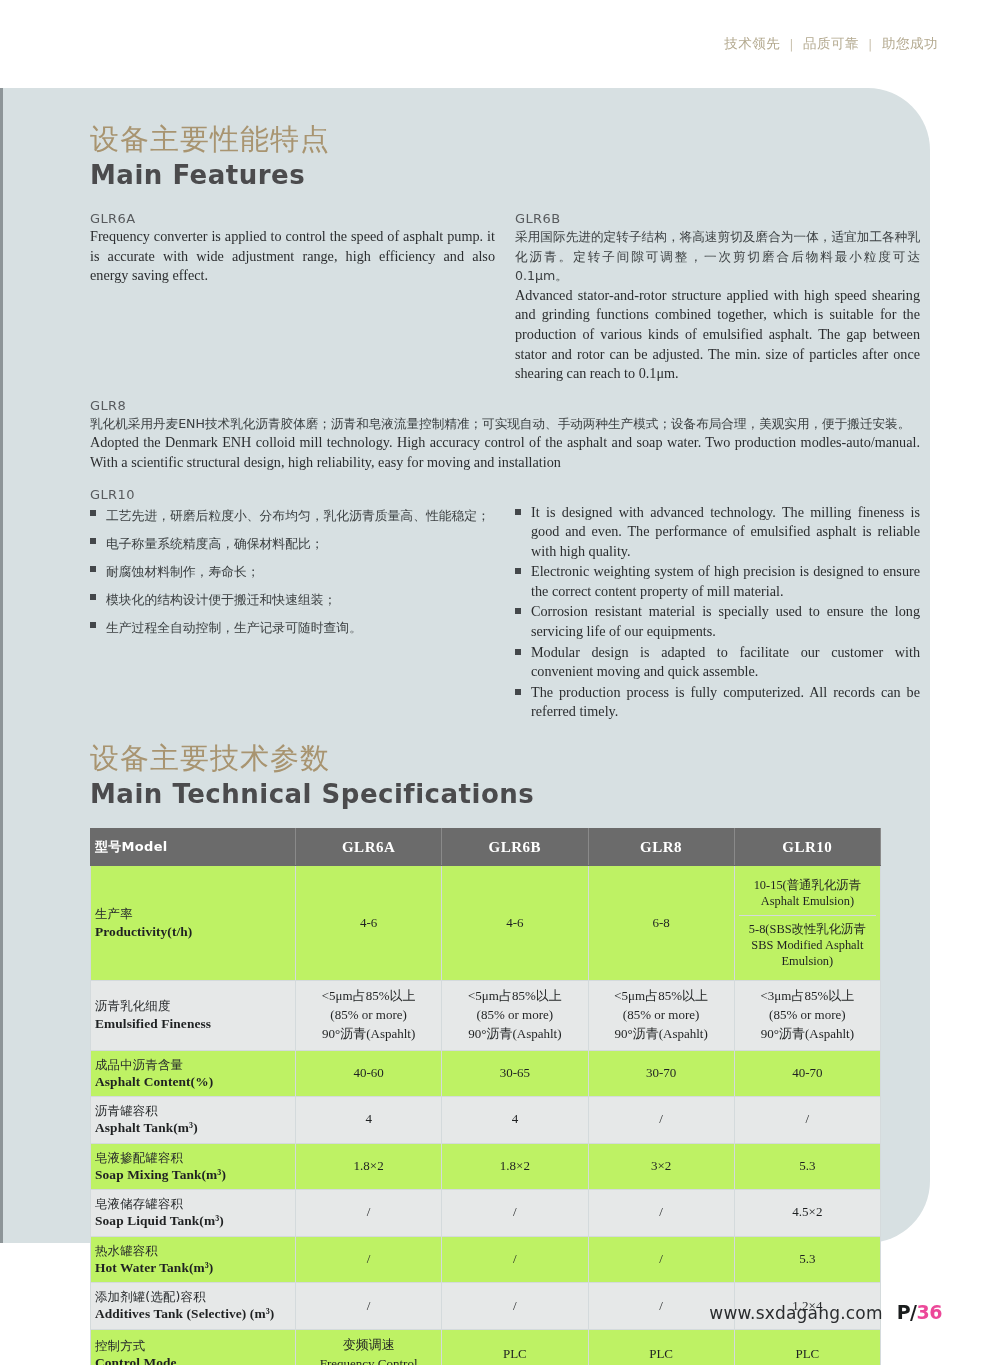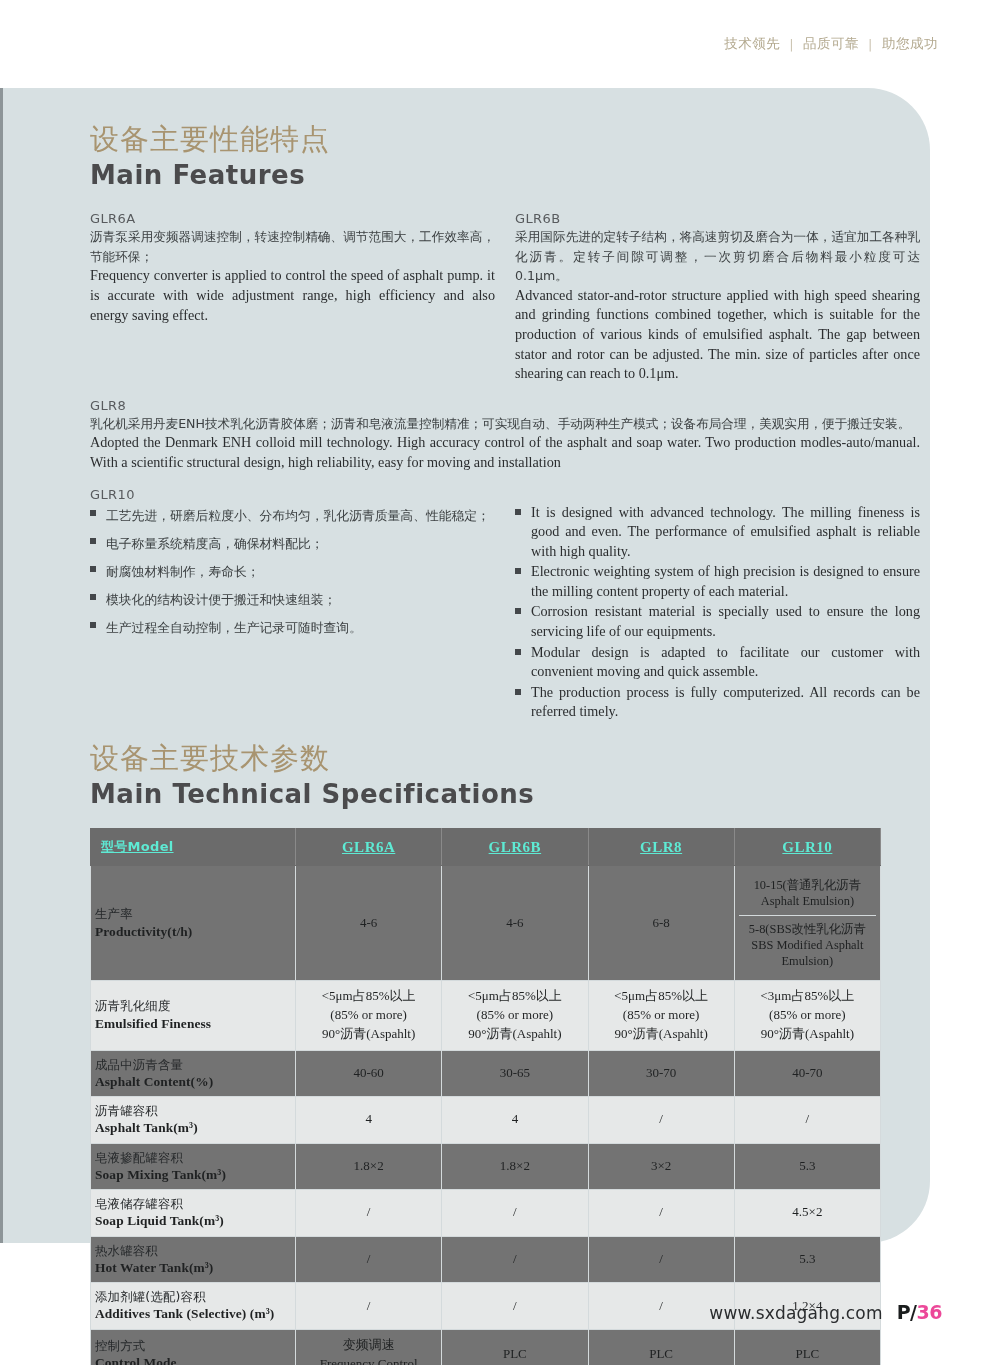--- a/index.html
+++ b/index.html
@@ -172,25 +172,24 @@
   table.spec col.c-param { width: 205px; }
   table.spec col.c-model { width: 146.25px; }
 
   table.spec th, table.spec td {
     border: 1px solid #d4dadc;
     vertical-align: middle;
     padding: 6px 4px;
   }
   table.spec thead th {
     background: #6b6b6b;
-    color: #5eead4;
+    color: #ffffff;
     border: 1px solid #6b6b6b;
     border-right-color: #8a8a8a;
-    padding: 9px 10px;
-    text-decoration: underline;
+    padding: 9px 4px;
   }
   .th-param {
     text-align: left;
     font-family: "DejaVu Sans", sans-serif;
     font-size: 13px;
     font-weight: bold;
     letter-spacing: .3px;
   }
   .th-model {
     text-align: center;
@@ -220,21 +219,21 @@
     letter-spacing: .2px;
   }
   .p-en {
     display: block;
     font-family: "Liberation Serif", "DejaVu Serif", serif;
     font-size: 13.4px;
     font-weight: bold;
     color: #1f2122;
     letter-spacing: .1px;
   }
-  tr.shade > td { background: #737373; }
+  tr.shade > td { background: #bef264; }
   tr.light > td { background: #e6e8e8; }
 
   .sub-split {
     display: flex;
     flex-direction: column;
     height: 100%;
   }
   .sub-cell {
     padding: 5px 4px;
     font-family: "Liberation Serif", "DejaVu Serif", serif;
@@ -290,21 +289,20 @@
 
   <div>
     <h1 class="sect-title-cn">设备主要性能特点</h1>
     <h2 class="sect-title-en">Main Features</h2>
 
     <div class="features">
 
       <div class="feat-row">
         <div class="feat-col blk">
           <p class="model-label">GLR6A</p>
-          <p class="cn-body">沥青泵采用变频器调速控制，转速控制精确、调节范围大，工作效率高，节能环保；</p>
           <p class="en-body">Frequency converter is applied to control the speed of asphalt pump. it is accurate with wide adjustment range, high efficiency and also energy saving effect.</p>
         </div>
         <div class="feat-col blk">
           <p class="model-label">GLR6B</p>
           <p class="cn-body">采用国际先进的定转子结构，将高速剪切及磨合为一体，适宜加工各种乳化沥青。定转子间隙可调整，一次剪切磨合后物料最小粒度可达0.1μm。</p>
           <p class="en-body">Advanced stator-and-rotor structure applied with high speed shearing and grinding functions combined together, which is suitable for the production of various kinds of emulsified asphalt. The gap between stator and rotor can be adjusted. The min. size of particles after once shearing can reach to 0.1μm.</p>
         </div>
       </div>
 
       <div class="feat-row">
@@ -323,21 +321,21 @@
               <li>工艺先进，研磨后粒度小、分布均匀，乳化沥青质量高、性能稳定；</li>
               <li>电子称量系统精度高，确保材料配比；</li>
               <li>耐腐蚀材料制作，寿命长；</li>
               <li>模块化的结构设计便于搬迁和快速组装；</li>
               <li>生产过程全自动控制，生产记录可随时查询。</li>
             </ul>
           </div>
           <div class="feat-col">
             <ul class="bullets en">
               <li>It is designed with advanced technology. The milling fineness is good and even. The performance of emulsified asphalt is reliable with high quality.</li>
-              <li>Electronic weighting system of high precision is designed to ensure the milling content property of each material.</li>
+              <li>Electronic weighting system of high precision is designed to ensure the correct content property of mill material.</li>
               <li>Corrosion resistant material is specially used to ensure the long servicing life of our equipments.</li>
               <li>Modular design is adapted to facilitate our customer with convenient moving and quick assemble.</li>
               <li>The production process is fully computerized. All records can be referred timely.</li>
             </ul>
           </div>
         </div>
       </div>
 
     </div>
   </div>

